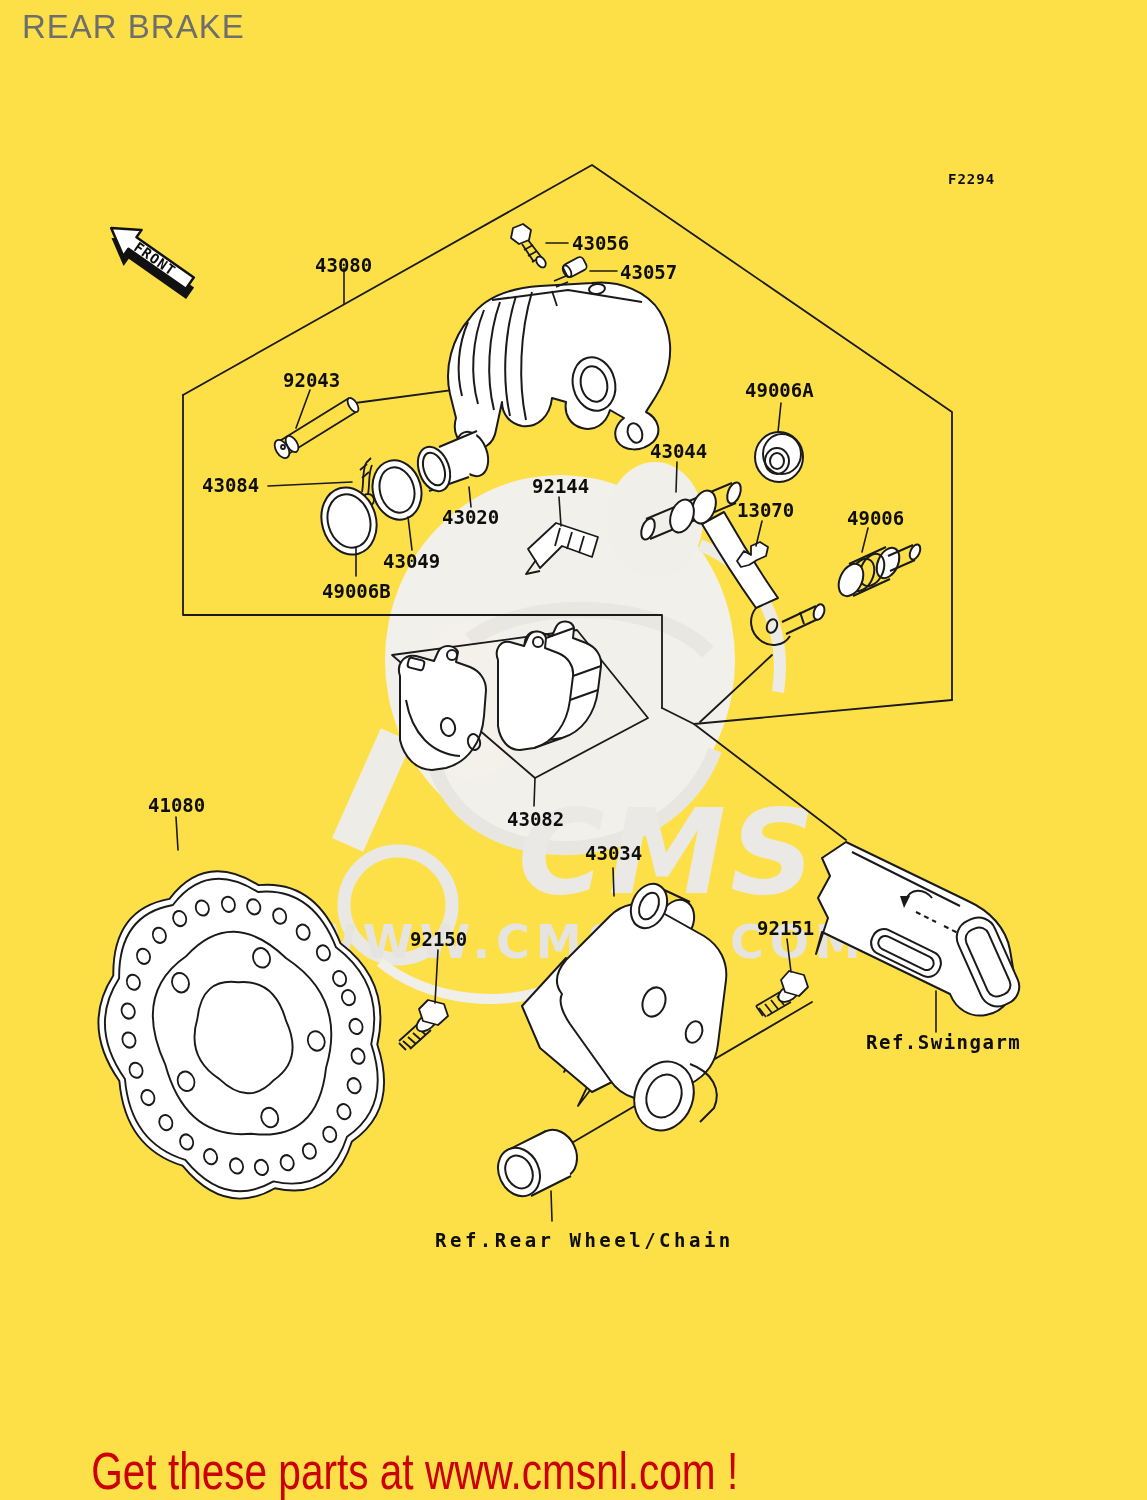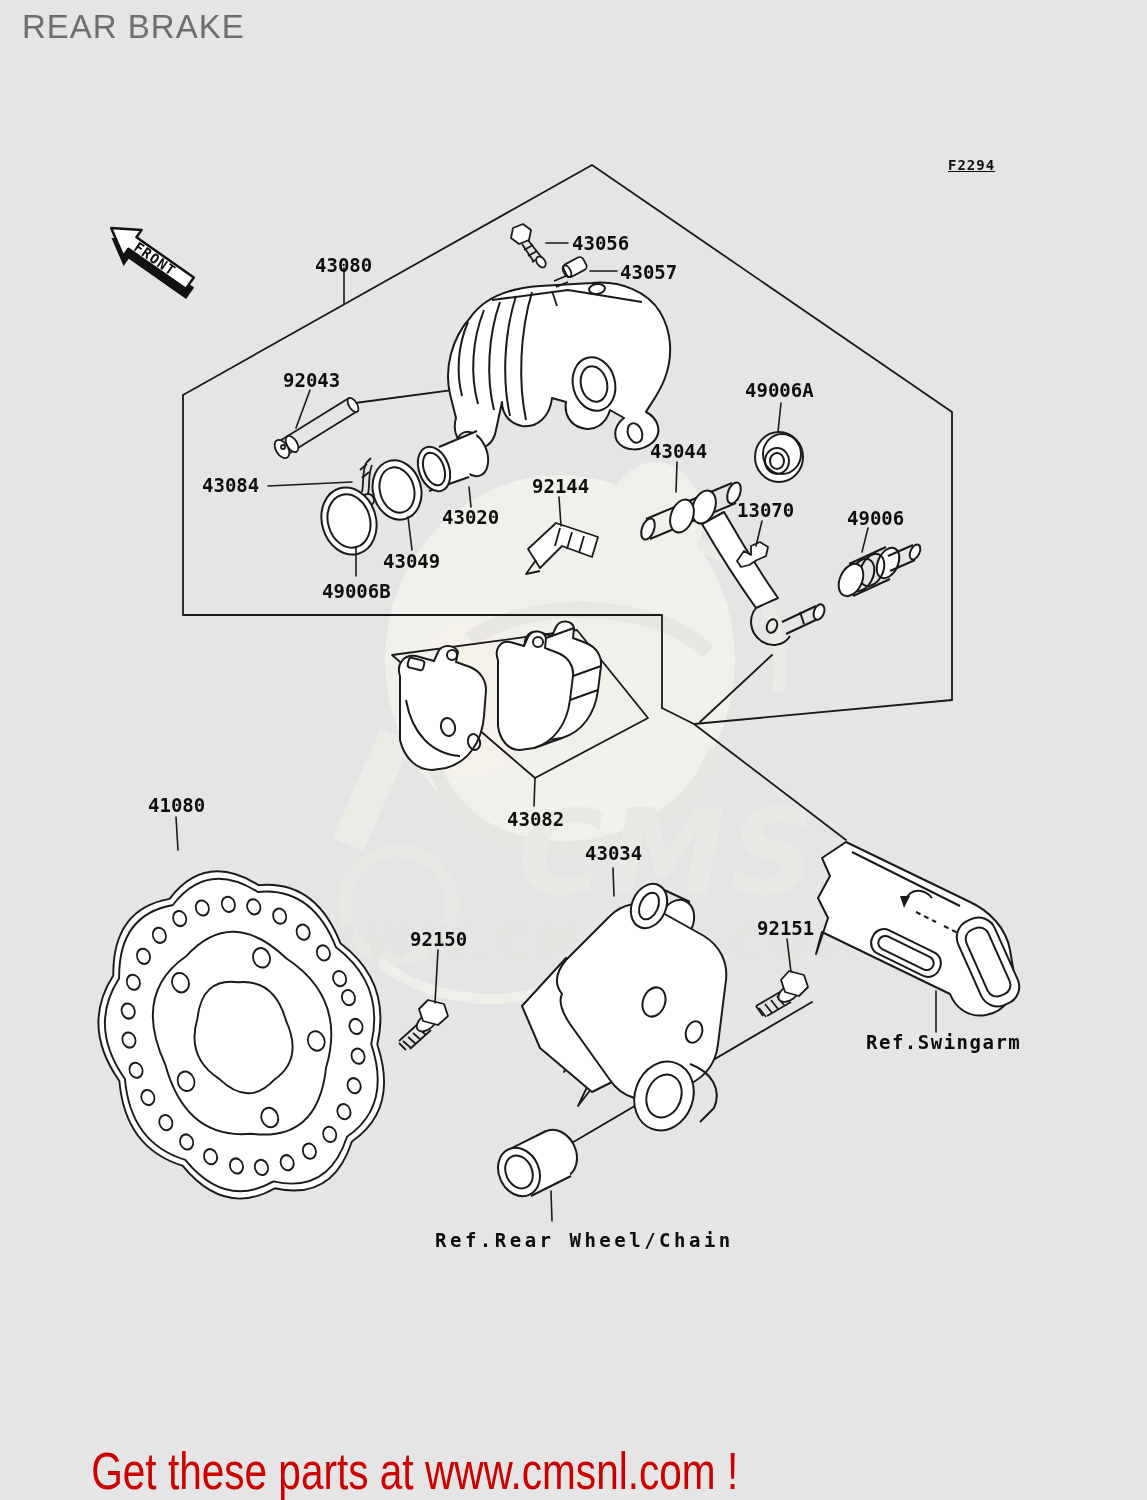--- a/index.html
+++ b/index.html
@@ -1,19 +1,19 @@
 <!DOCTYPE html>
 <html><head>
 <meta charset="utf-8">
 <style>
   html,body{margin:0;padding:0;background:#ffffff;}
   body{width:1147px;height:1500px;position:relative;overflow:hidden;font-family:"DejaVu Sans Mono",monospace;}
-  #stage{position:absolute;left:0;top:0;width:1147px;height:1500px;background:#e5e5e5;}
+  #stage{position:absolute;left:0;top:0;width:1147px;height:1500px;background:#fde047;}
   #page-title{position:absolute;left:22px;top:8px;font:400 33px "Liberation Sans",sans-serif;color:#6e6e6e;letter-spacing:1px;white-space:nowrap;}
-  #fig-code{position:absolute;left:948px;top:157px;font:700 14px "DejaVu Sans Mono",monospace;color:#0d0d0d;letter-spacing:1px;text-decoration:underline;}
+  #fig-code{position:absolute;left:948px;top:171px;font:700 14px "DejaVu Sans Mono",monospace;color:#0d0d0d;letter-spacing:1px;}
   #diagram-svg{position:absolute;left:0;top:0;}
   .pn{font:700 19px "DejaVu Sans Mono",monospace;fill:#0e0e0e;cursor:pointer;}
   .refn{font:700 19px "DejaVu Sans Mono",monospace;fill:#0e0e0e;letter-spacing:1.5px;cursor:pointer;}
   .refn2{letter-spacing:3.5px;}
   .wmcms{font:italic 700 118px "DejaVu Sans",sans-serif;fill:#ebe9e5;letter-spacing:4px;}
   .wmurl{font:700 46px "DejaVu Sans",sans-serif;fill:#e5e4e1;letter-spacing:6px;}
   .frontt{font:700 14px "DejaVu Sans Mono",monospace;fill:#0d0d0d;letter-spacing:1px;}
   #banner{position:absolute;left:0;top:1441px;width:1147px;text-align:left;color:#cc0000;white-space:nowrap;}
   #banner span{display:inline-block;font:400 52px "Liberation Sans",sans-serif;transform:scaleX(0.78);transform-origin:50% 50%;}
 </style>

